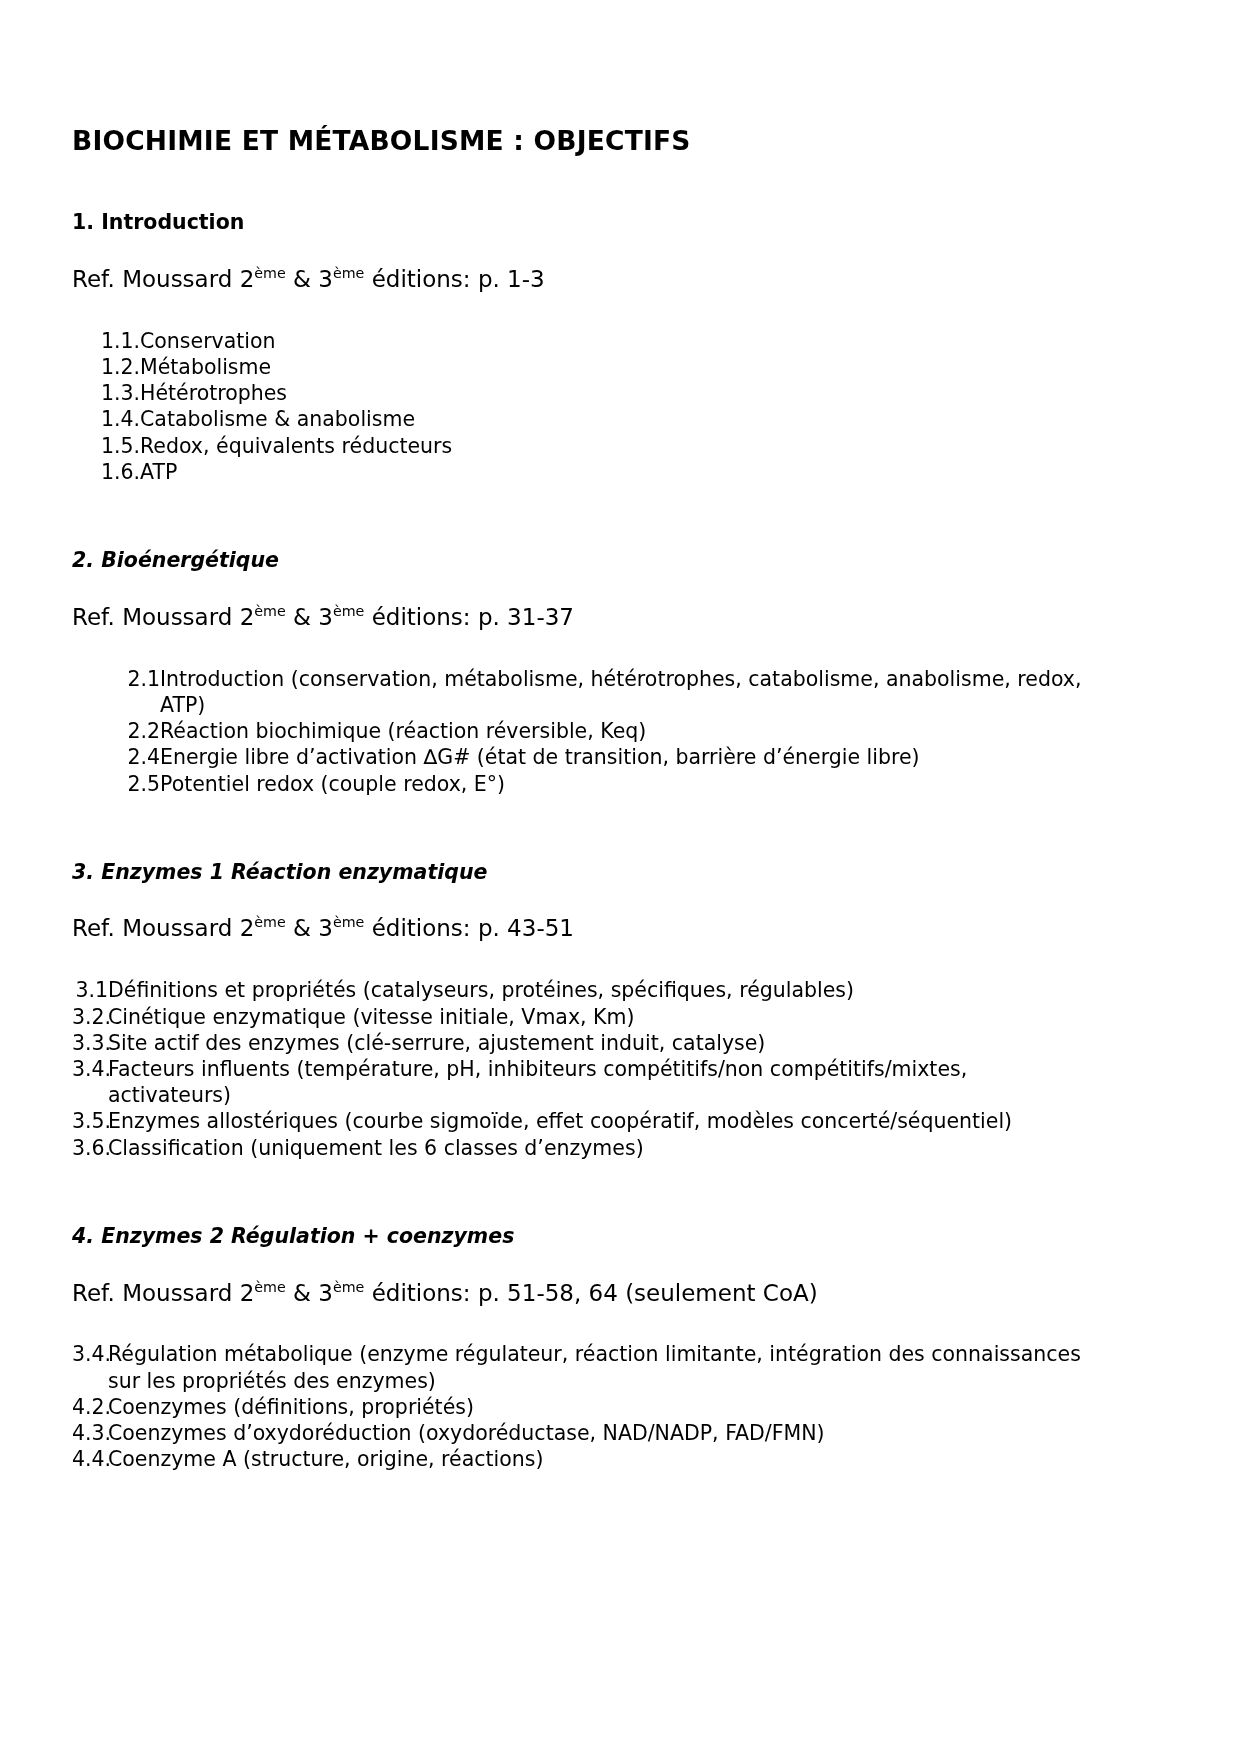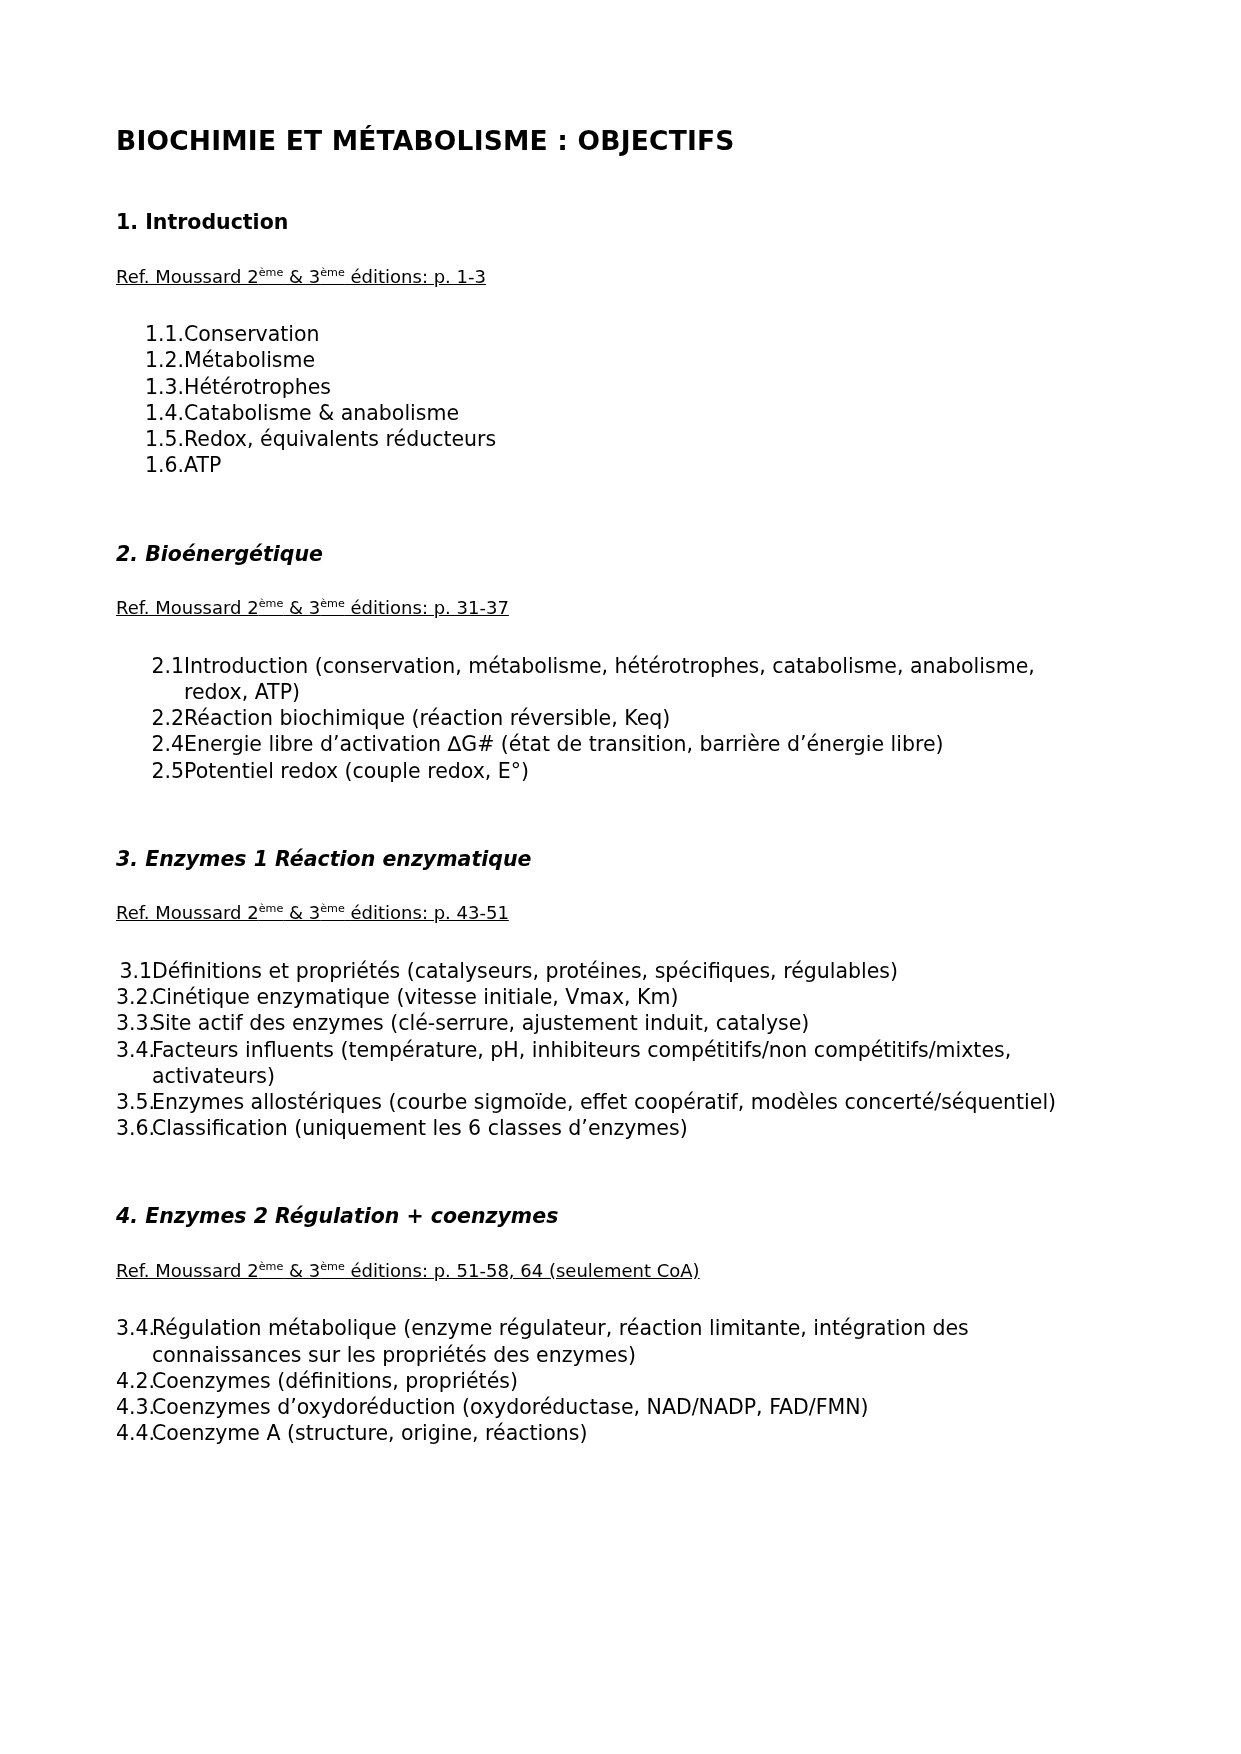--- a/index.html
+++ b/index.html
@@ -12,21 +12,21 @@
     font-family: "DejaVu Sans", sans-serif;
     color: #000000;
   }
   .page {
     position: relative;
     width: 1241px;
     height: 1754px;
     margin: 0 auto;
     background: #ffffff;
     box-sizing: border-box;
-    padding: 124px 150px 0 116px;
+    padding: 124px 150px 0 72px;
     overflow: hidden;
   }
   .doc-title {
     font-size: 26.5px;
     font-weight: bold;
     letter-spacing: 0.2px;
     margin: 0 0 0 0;
     line-height: 1.25;
   }
   .section {
@@ -47,25 +47,24 @@
   }
   .section-heading.italic {
     font-style: italic;
   }
   .section-heading .subtitle {
     font-style: italic;
     font-weight: bold;
     text-decoration: none;
   }
   .ref-line {
-    font-size: 18px;
+    font-size: 23px;
     margin: 0;
     line-height: 1.3;
     white-space: nowrap;
-    text-decoration: underline;
   }
   .ref-line sup {
     font-size: 0.62em;
     vertical-align: super;
     line-height: 0;
   }
   .gap-after-heading { height: 29px; }
   .gap-after-ref { height: 33px; }
   .gap-between-sections { height: 62px; }
 
@@ -86,21 +85,21 @@
     flex: 0 0 auto;
     white-space: pre;
     text-align: right;
   }
   ul.items li .txt {
     flex: 1 1 auto;
   }
   
   .style-tab li .num { width: 68px; }
   
-  .style-tab2 li .num { width: 68px; }
+  .style-tab2 li .num { width: 68px; margin-left: 20px; }
   .style-tab2 li .txt { text-indent: 0; }
   
   .style-tight li .num { width: 36px; }
 </style>
 </head>
 <body>
 
 <div class="page">
 
   <h1 class="doc-title">BIOCHIMIE ET MÉTABOLISME : OBJECTIFS</h1>

